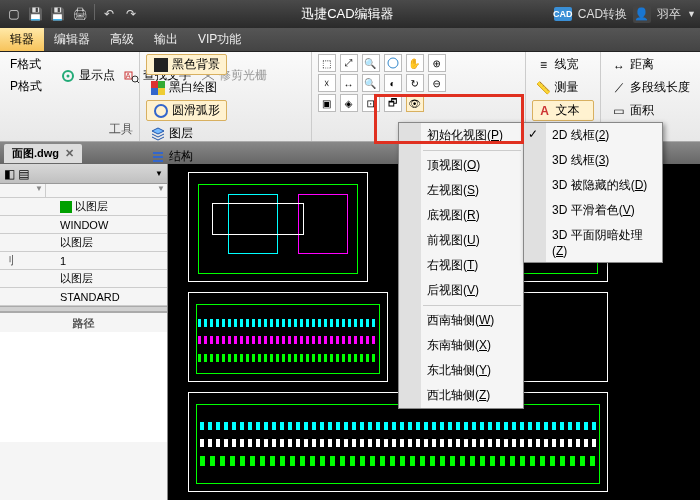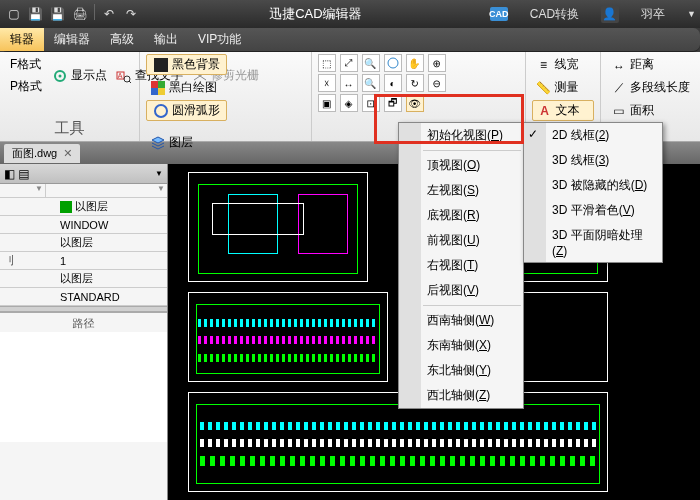--- a/index.html
+++ b/index.html
@@ -1,50 +1,50 @@
 <!DOCTYPE html>
 <html><head>
 <meta charset="utf-8">
 <style>
 * { margin: 0; padding: 0; box-sizing: border-box; font-family: "Microsoft YaHei", sans-serif; }
 body { width: 700px; height: 500px; background: #3a3a3a; overflow: hidden; font-size: 12px; }
 .titlebar { height: 28px; background: linear-gradient(#4a4a4a,#2a2a2a); display: flex; align-items: center; color: #fff; padding: 0 4px; }
 .titlebar .qat { display: flex; gap: 2px; }
 .titlebar .qat .tb { width: 20px; height: 20px; display: flex; align-items: center; justify-content: center; color: #ddd; }
 .titlebar .title { flex: 1; text-align: center; font-size: 13px; }
-.titlebar .right { display: flex; align-items: center; gap: 22px; color: #ddd; }
+.titlebar .right { display: flex; align-items: center; gap: 6px; color: #ddd; }
 .cad-ico { width: 18px; height: 14px; background: #3a8fd6; border-radius: 2px; font-size: 9px; color: #fff; display: flex; align-items: center; justify-content: center; font-weight: bold; }
 .user-ico { width: 18px; height: 18px; border-radius: 2px; background: #444; display: flex; align-items: center; justify-content: center; }
-.tabbar { height: 24px; background: linear-gradient(#555,#444); display: flex; color: #eee; border-bottom: 1px solid #222; border-radius: 7px; }
+.tabbar { height: 24px; background: linear-gradient(#555,#444); display: flex; color: #eee; border-bottom: 1px solid #222; }
 .tabbar .tab { padding: 3px 10px; font-size: 12px; }
 .tabbar .tab.active { background: linear-gradient(#ffe9a8,#f7c35a); color: #000; }
 .ribbon { height: 90px; background: linear-gradient(#fafafa,#e8e8e8); display: flex; border-bottom: 1px solid #aaa; }
 .rgroup { border-right: 1px solid #ccc; padding: 2px 6px 0; display: flex; flex-direction: column; justify-content: space-between; }
-.rlabel { font-size: 15px; color: #555; text-align: center; padding: 2px 0 3px; margin-top: 16px; }
+.rlabel { font-size: 12px; color: #555; text-align: right; padding: 2px 0 3px; margin-top: 16px; }
 .rbtns { display: flex; flex-wrap: wrap; gap: 2px; align-items: flex-start; }
 .rbtn { display: flex; align-items: center; gap: 3px; padding: 2px 4px; font-size: 12px; white-space: nowrap; }
 .rbtn.big { border: 1px solid #d8b060; background: #fff2d0; border-radius: 2px; padding: 1px 6px; }
 .rbtn.big2 { border: 1px solid #d8b060; background: #fff2d0; border-radius: 2px; padding: 1px 4px; }
 .ico { width: 16px; height: 16px; display: inline-flex; align-items: center; justify-content: center; }
 .ico svg { width: 16px; height: 16px; }
 .smallgrid { display: grid; grid-template-columns: repeat(6,20px); gap: 2px; }
 .sq { width: 18px; height: 18px; border: 1px solid #bbb; background: #fff; display: flex; align-items: center; justify-content: center; font-size: 10px; }
-.doctab { height: 22px; background: linear-gradient(#888,#666); display: flex; align-items: center; padding-left: 4px; }
+.doctab { height: 22px; background: linear-gradient(#888,#666); display: flex; align-items: center; padding-left: 4px; font-weight: bold; }
 .doctab .dt { background: #ddd; padding: 2px 8px; font-size: 11px; display: flex; align-items: center; gap: 6px; border-radius: 2px 2px 0 0; }
 .doctab .dt .x { color: #666; }
 .main { height: 336px; display: flex; background: #aaa; }
 .leftpanel { width: 168px; background: linear-gradient(#e0e0e0,#c8c8c8); display: flex; flex-direction: column; border-right: 1px solid #888; }
 .lp-toolbar { height: 20px; background: linear-gradient(#d8d8d8,#c0c0c0); display: flex; align-items: center; padding: 0 4px; gap: 3px; border-bottom: 1px solid #999; }
 .lp-grid { flex: 1; background: #f5f5f5; }
 .lp-row { display: flex; border-bottom: 1px solid #ccc; font-size: 11px; height: 18px; align-items: center; }
 .lp-row .lk { width: 46px; padding-left: 4px; color: #555; }
 .lp-row .lv { flex: 1; display: flex; align-items: center; gap: 3px; padding-left: 2px; margin-left: 12px; }
 .swatch { width: 12px; height: 12px; }
 .lp-sep { height: 6px; background: #d0d0d0; border-top: 1px solid #aaa; border-bottom: 1px solid #aaa; }
-.lp-path { height: 20px; text-align: center; font-size: 11px; color: #555; padding-top: 3px; border-top: 1px solid #aaa; }
+.lp-path { height: 20px; text-align: center; font-size: 11px; color: #555; padding-top: 3px; border-top: 1px solid #aaa; font-weight: bold; }
 .canvas { flex: 1; background: #000; position: relative; overflow: hidden; }
 .wf { position: absolute; border: 1px solid #0f0; }
 .wf.white { border-color: #fff; }
 .menu1 { position: absolute; left: 398px; top: 122px; width: 126px; background: #f5f5f5; border: 1px solid #888; box-shadow: 2px 2px 5px rgba(0,0,0,0.4); z-index: 20; }
 .menu1::before { content: ""; position: absolute; left: 0; top: 0; bottom: 0; width: 22px; background: #e0e0e0; }
 .mi { position: relative; padding: 4px 8px 4px 28px; font-size: 12px; }
 .mi.hl { background: #fff2d0; border: 1px solid #d8b060; margin: 0; padding: 3px 7px 3px 27px; }
 .mi .arrow { position: absolute; right: 6px; top: 5px; }
 .msep { height: 1px; background: #ccc; margin: 2px 2px 2px 24px; }
 .menu2 { position: absolute; left: 523px; top: 122px; width: 140px; background: #f5f5f5; border: 1px solid #888; box-shadow: 2px 2px 5px rgba(0,0,0,0.4); z-index: 21; }
@@ -80,21 +80,21 @@
   <div class="tab active">辑器</div>
   <div class="tab">编辑器</div>
   <div class="tab">高级</div>
   <div class="tab">输出</div>
   <div class="tab">VIP功能</div>
 </div>
 
 <div class="ribbon">
   <div class="rgroup" style="width:140px">
     <div class="rbtns" style="flex-direction:column">
-      <div style="display:flex;gap:2px">
+      <div style="display:flex;gap:10px">
         <div style="display:flex;flex-direction:column;gap:1px">
           <div class="rbtn">
               <span>F格式</span>
             </div>
           <div class="rbtn">
               <span>P格式</span>
             </div>
         </div>
         <div style="display:flex;flex-direction:row;gap:1px">
           <div class="rbtn">
@@ -147,21 +147,21 @@
               <svg viewBox="0 0 16 16">
                 <rect x="1" y="1" width="7" height="7" fill="#d33"></rect>
                 <rect x="8" y="1" width="7" height="7" fill="#3a3"></rect>
                 <rect x="1" y="8" width="7" height="7" fill="#36c"></rect>
                 <rect x="8" y="8" width="7" height="7" fill="#ec3"></rect>
               </svg>
             </span>
             <span>黑白绘图</span>
           </div>
       </div>
-      <div style="display:flex;flex-direction:column;gap:11px">
+      <div style="display:flex;flex-direction:column;gap:2px">
         <div class="rbtn big">
             <span class="ico">
               <svg viewBox="0 0 16 16">
                 <circle cx="8" cy="8" r="6" fill="none" stroke="#36c" stroke-width="2"></circle>
               </svg>
             </span>
             <span>圆滑弧形</span>
           </div>
         <div class="rbtn">
             <span class="ico">

